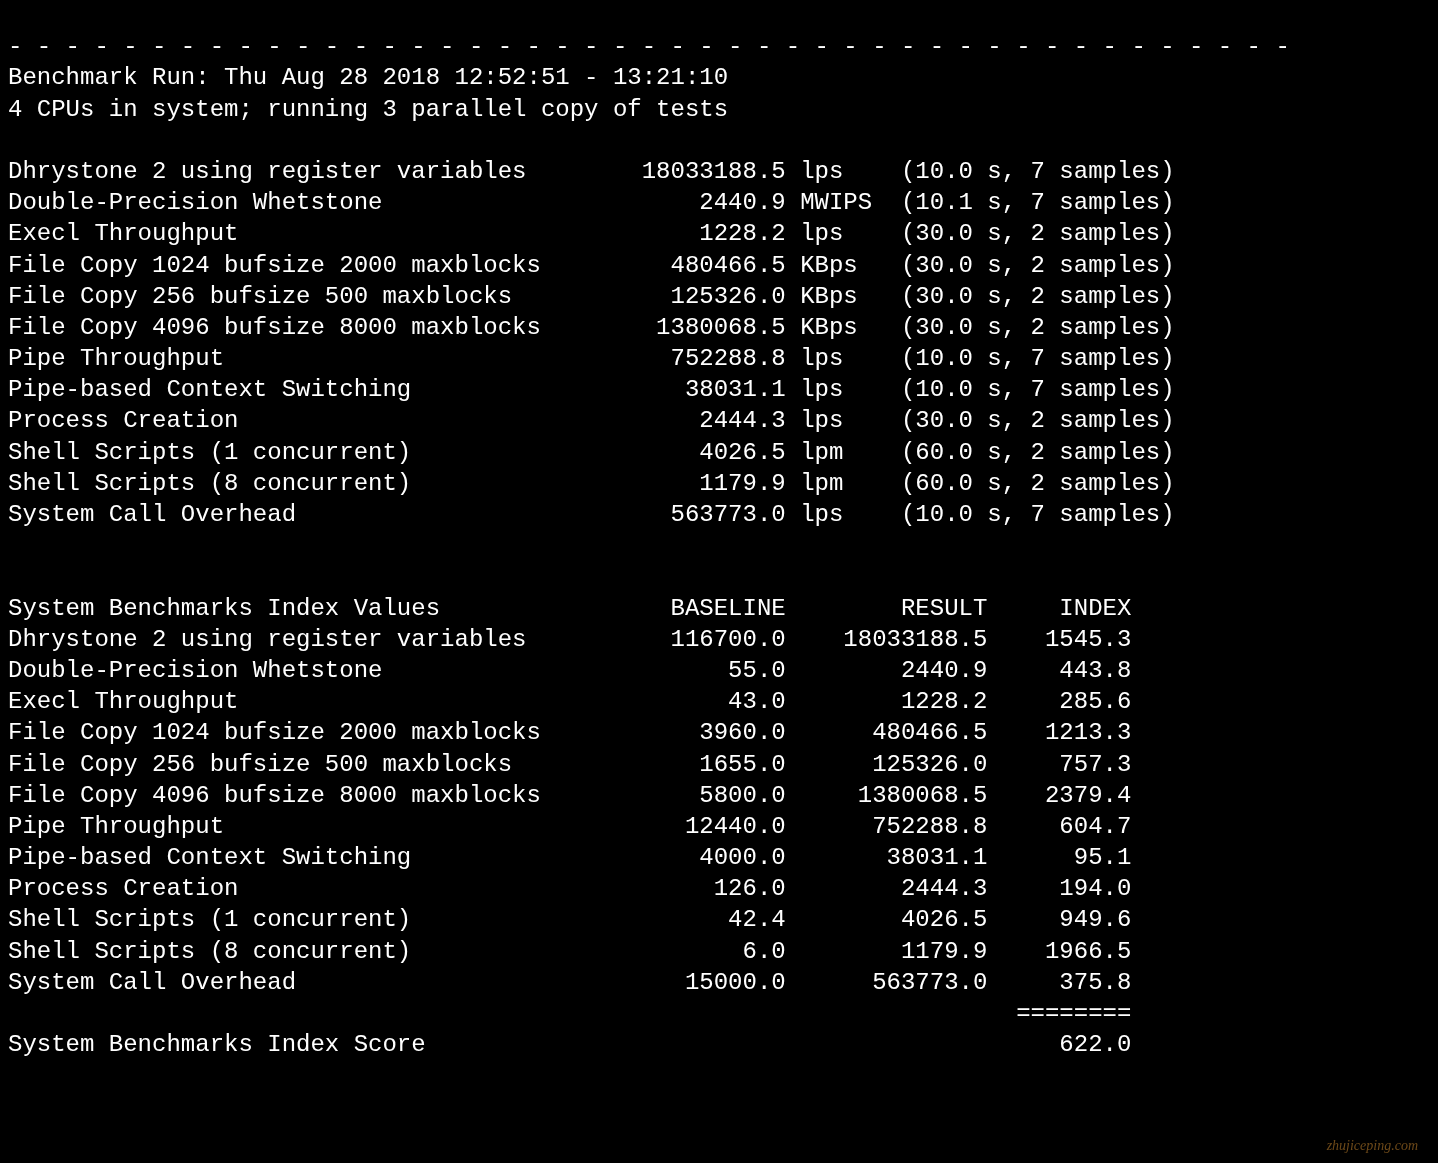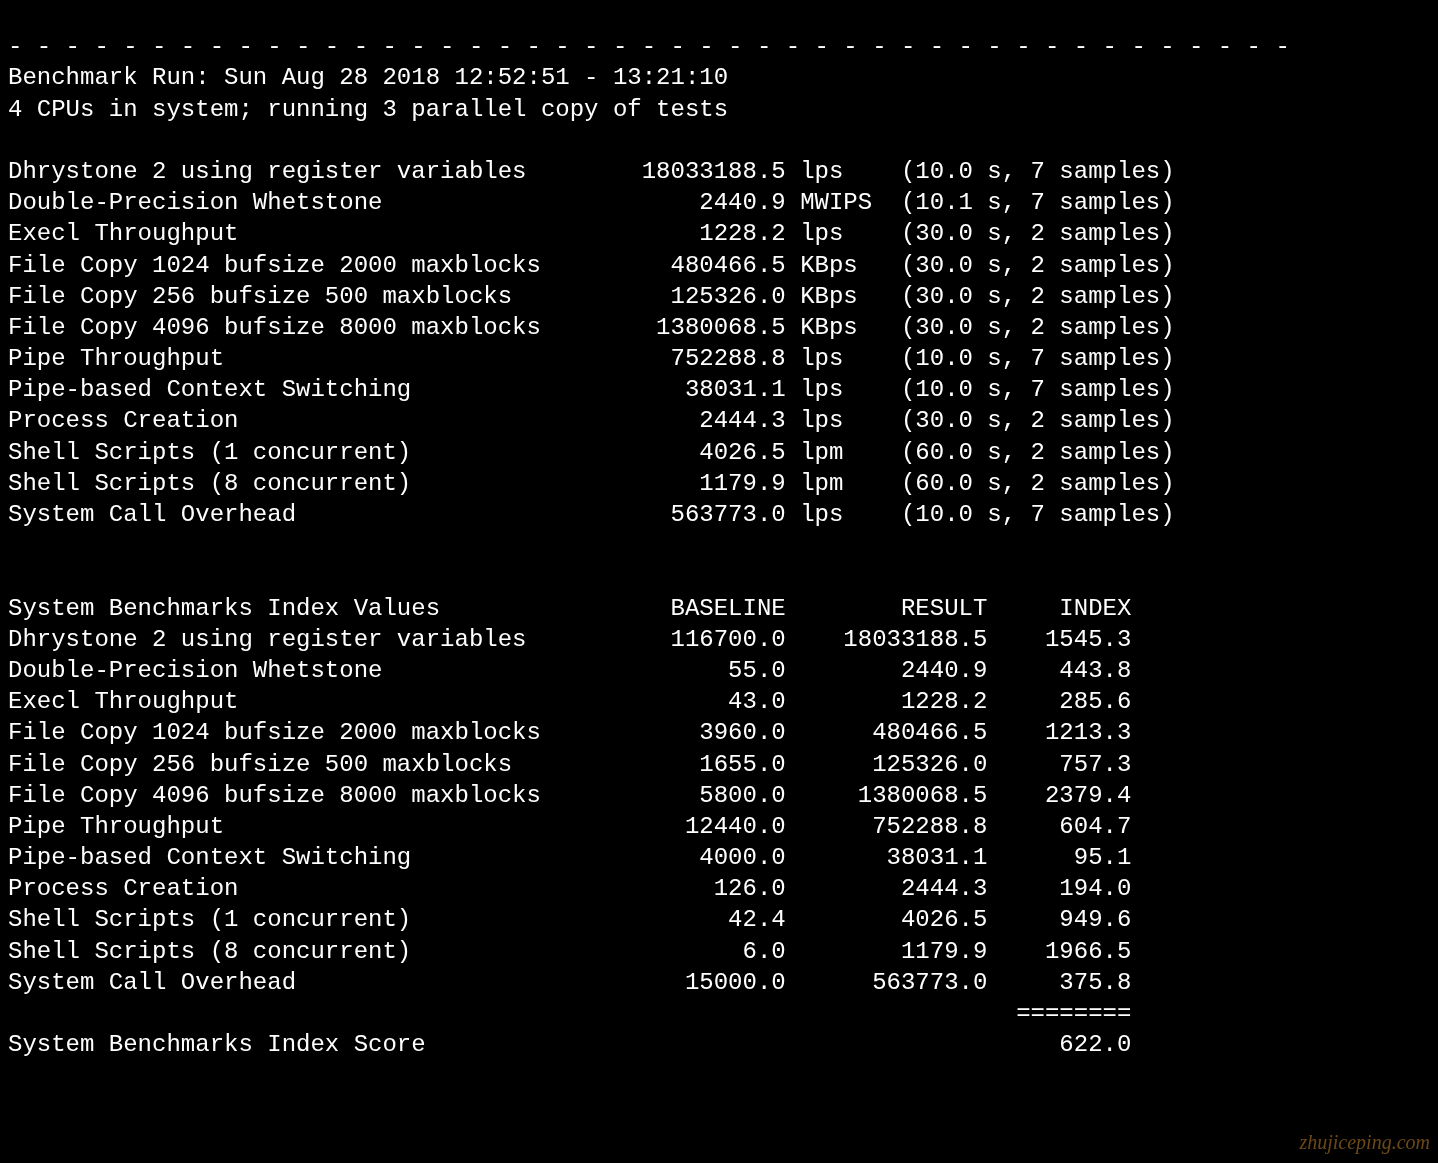--- a/index.html
+++ b/index.html
@@ -10,35 +10,35 @@
     font-family: "Courier New", Courier, monospace;
     font-size: 24px;
     line-height: 1.3;
   }
   .terminal {
     padding: 0 8px;
     white-space: pre;
   }
   .watermark {
     position: absolute;
-    right: 8px;
+    right: 20px;
     bottom: 8px;
     color: rgba(180,120,40,0.6);
     font-family: serif;
     font-style: italic;
-    font-size: 20px;
+    font-size: 14px;
     pointer-events: none;
   }
 </style>
 </head>
 <body>
 
 <div class="terminal">
 <span>- - - - - - - - - - - - - - - - - - - - - - - - - - - - - - - - - - - - - - - - - - - - -</span>
-<span>Benchmark Run: Sun Aug 28 2018 12:52:51 - 13:21:10</span>
+<span>Benchmark Run: Thu Aug 28 2018 12:52:51 - 13:21:10</span>
 <span>4 CPUs in system; running 3 parallel copy of tests</span>
 
 <div id="tests-block">Dhrystone 2 using register variables        18033188.5 lps    (10.0 s, 7 samples)
 Double-Precision Whetstone                      2440.9 MWIPS  (10.1 s, 7 samples)
 Execl Throughput                                1228.2 lps    (30.0 s, 2 samples)
 File Copy 1024 bufsize 2000 maxblocks         480466.5 KBps   (30.0 s, 2 samples)
 File Copy 256 bufsize 500 maxblocks           125326.0 KBps   (30.0 s, 2 samples)
 File Copy 4096 bufsize 8000 maxblocks        1380068.5 KBps   (30.0 s, 2 samples)
 Pipe Throughput                               752288.8 lps    (10.0 s, 7 samples)
 Pipe-based Context Switching                   38031.1 lps    (10.0 s, 7 samples)

